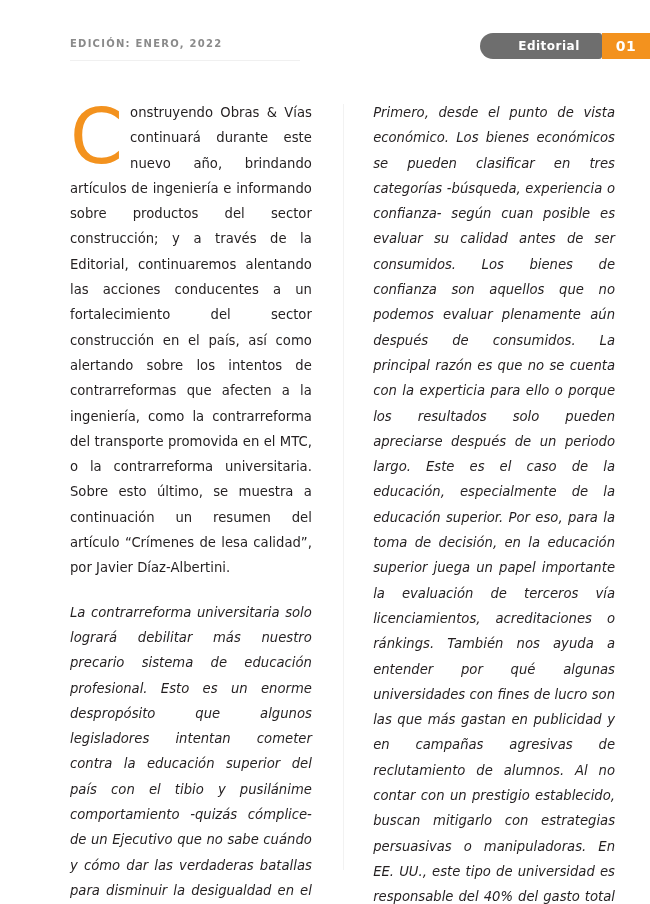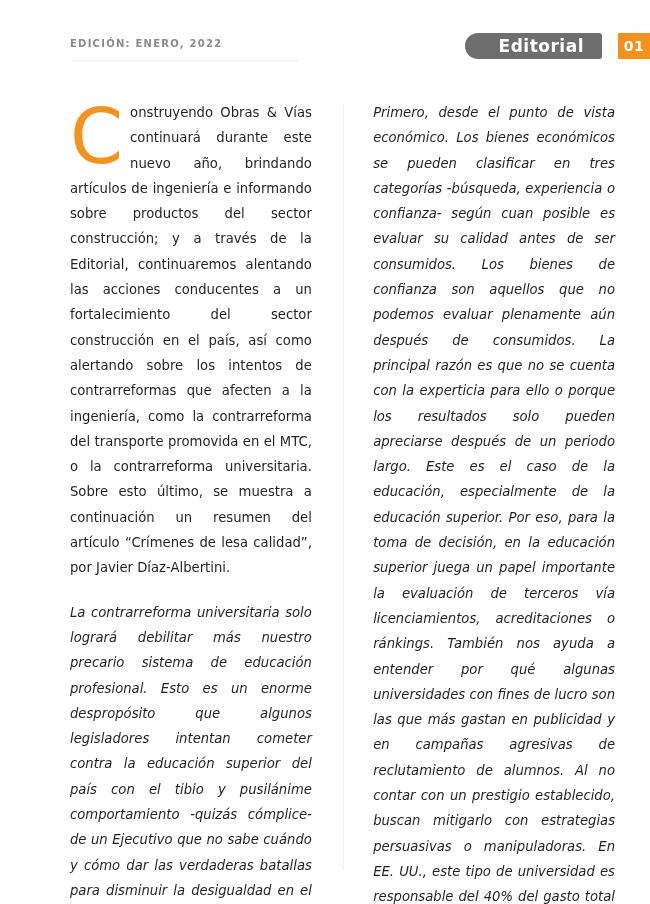--- a/index.html
+++ b/index.html
@@ -52,32 +52,32 @@
     min-width: 122px;
     padding: 0 18px;
     background: #6e6e6e;
     border-radius: 13px 3px 3px 13px;
     display: flex;
     align-items: center;
     justify-content: center;
   }
   .section-tab-label {
     font-family: "DejaVu Sans", sans-serif;
-    font-size: 17px;
+    font-size: 12px;
     font-weight: 700;
     letter-spacing: 0.5px;
     color: #ffffff;
     white-space: nowrap;
     margin-left: 16px;
   }
   .page-number-box {
     position: absolute;
     right: 0;
     top: 33px;
-    width: 32px;
+    width: 48px;
     height: 26px;
     background: #f3921e;
     display: flex;
     align-items: center;
     justify-content: center;
   }
   .page-number-label {
     font-family: "DejaVu Sans", sans-serif;
     font-size: 14px;
     font-weight: 700;

